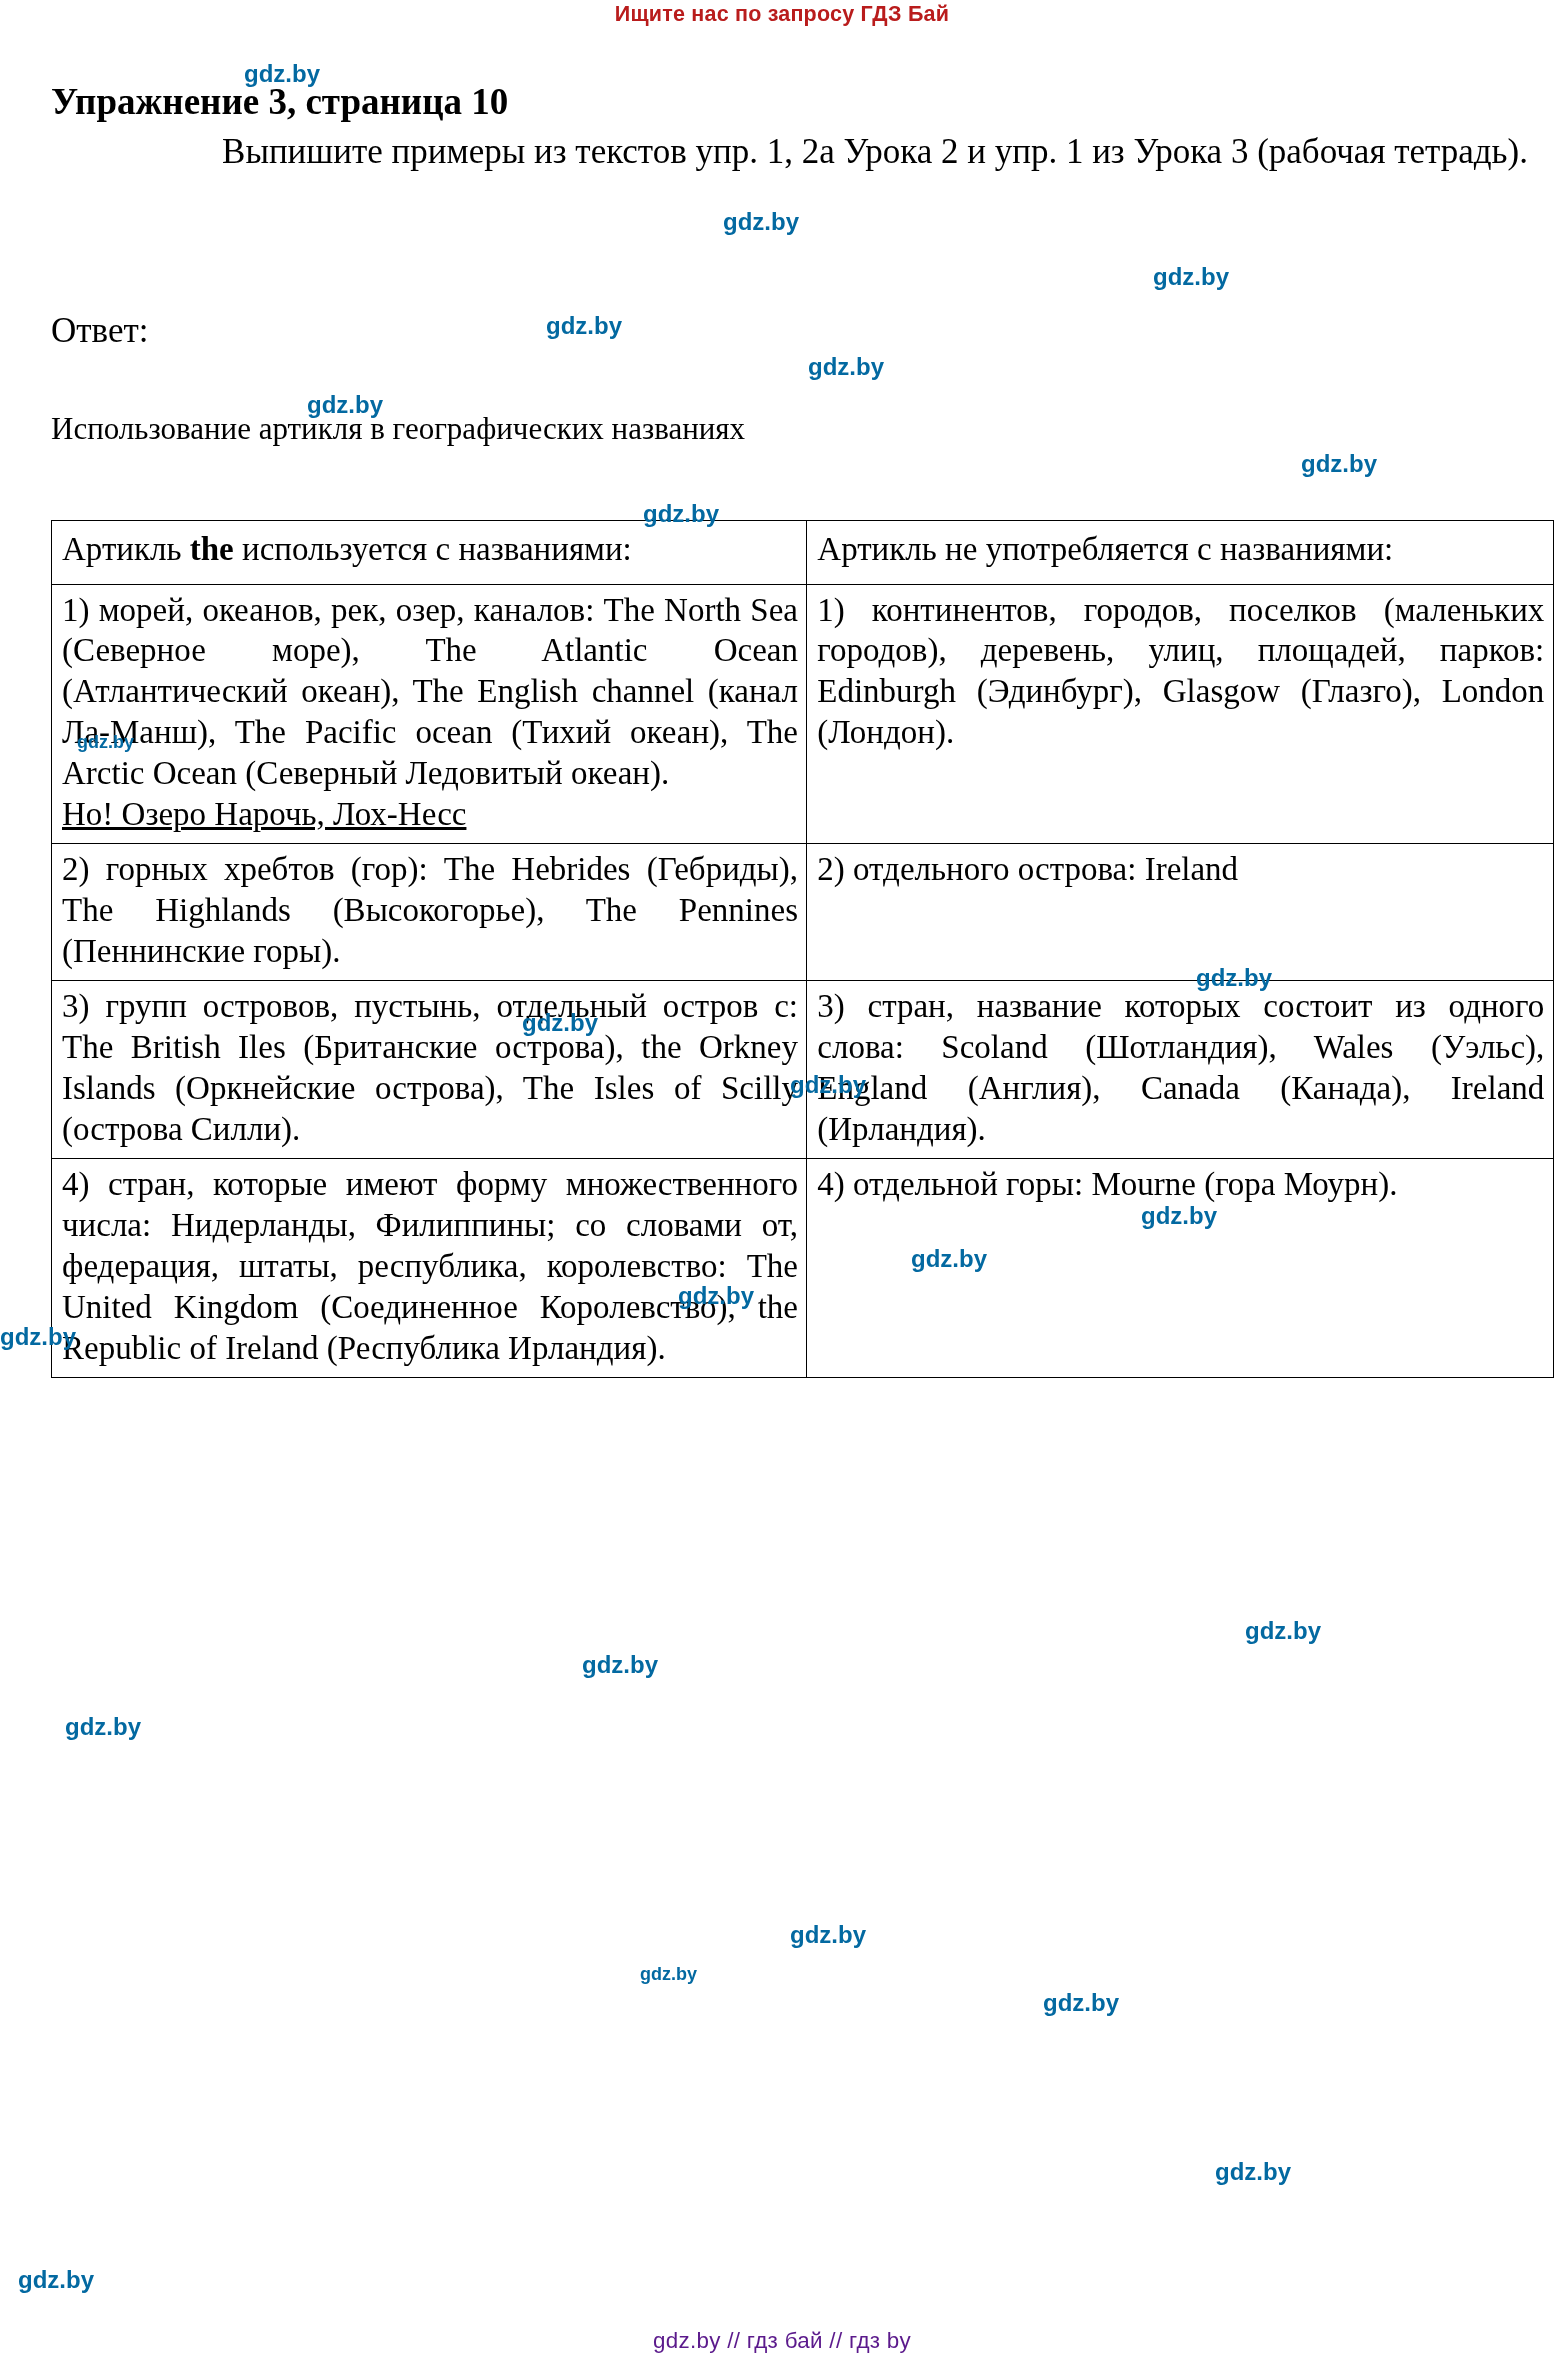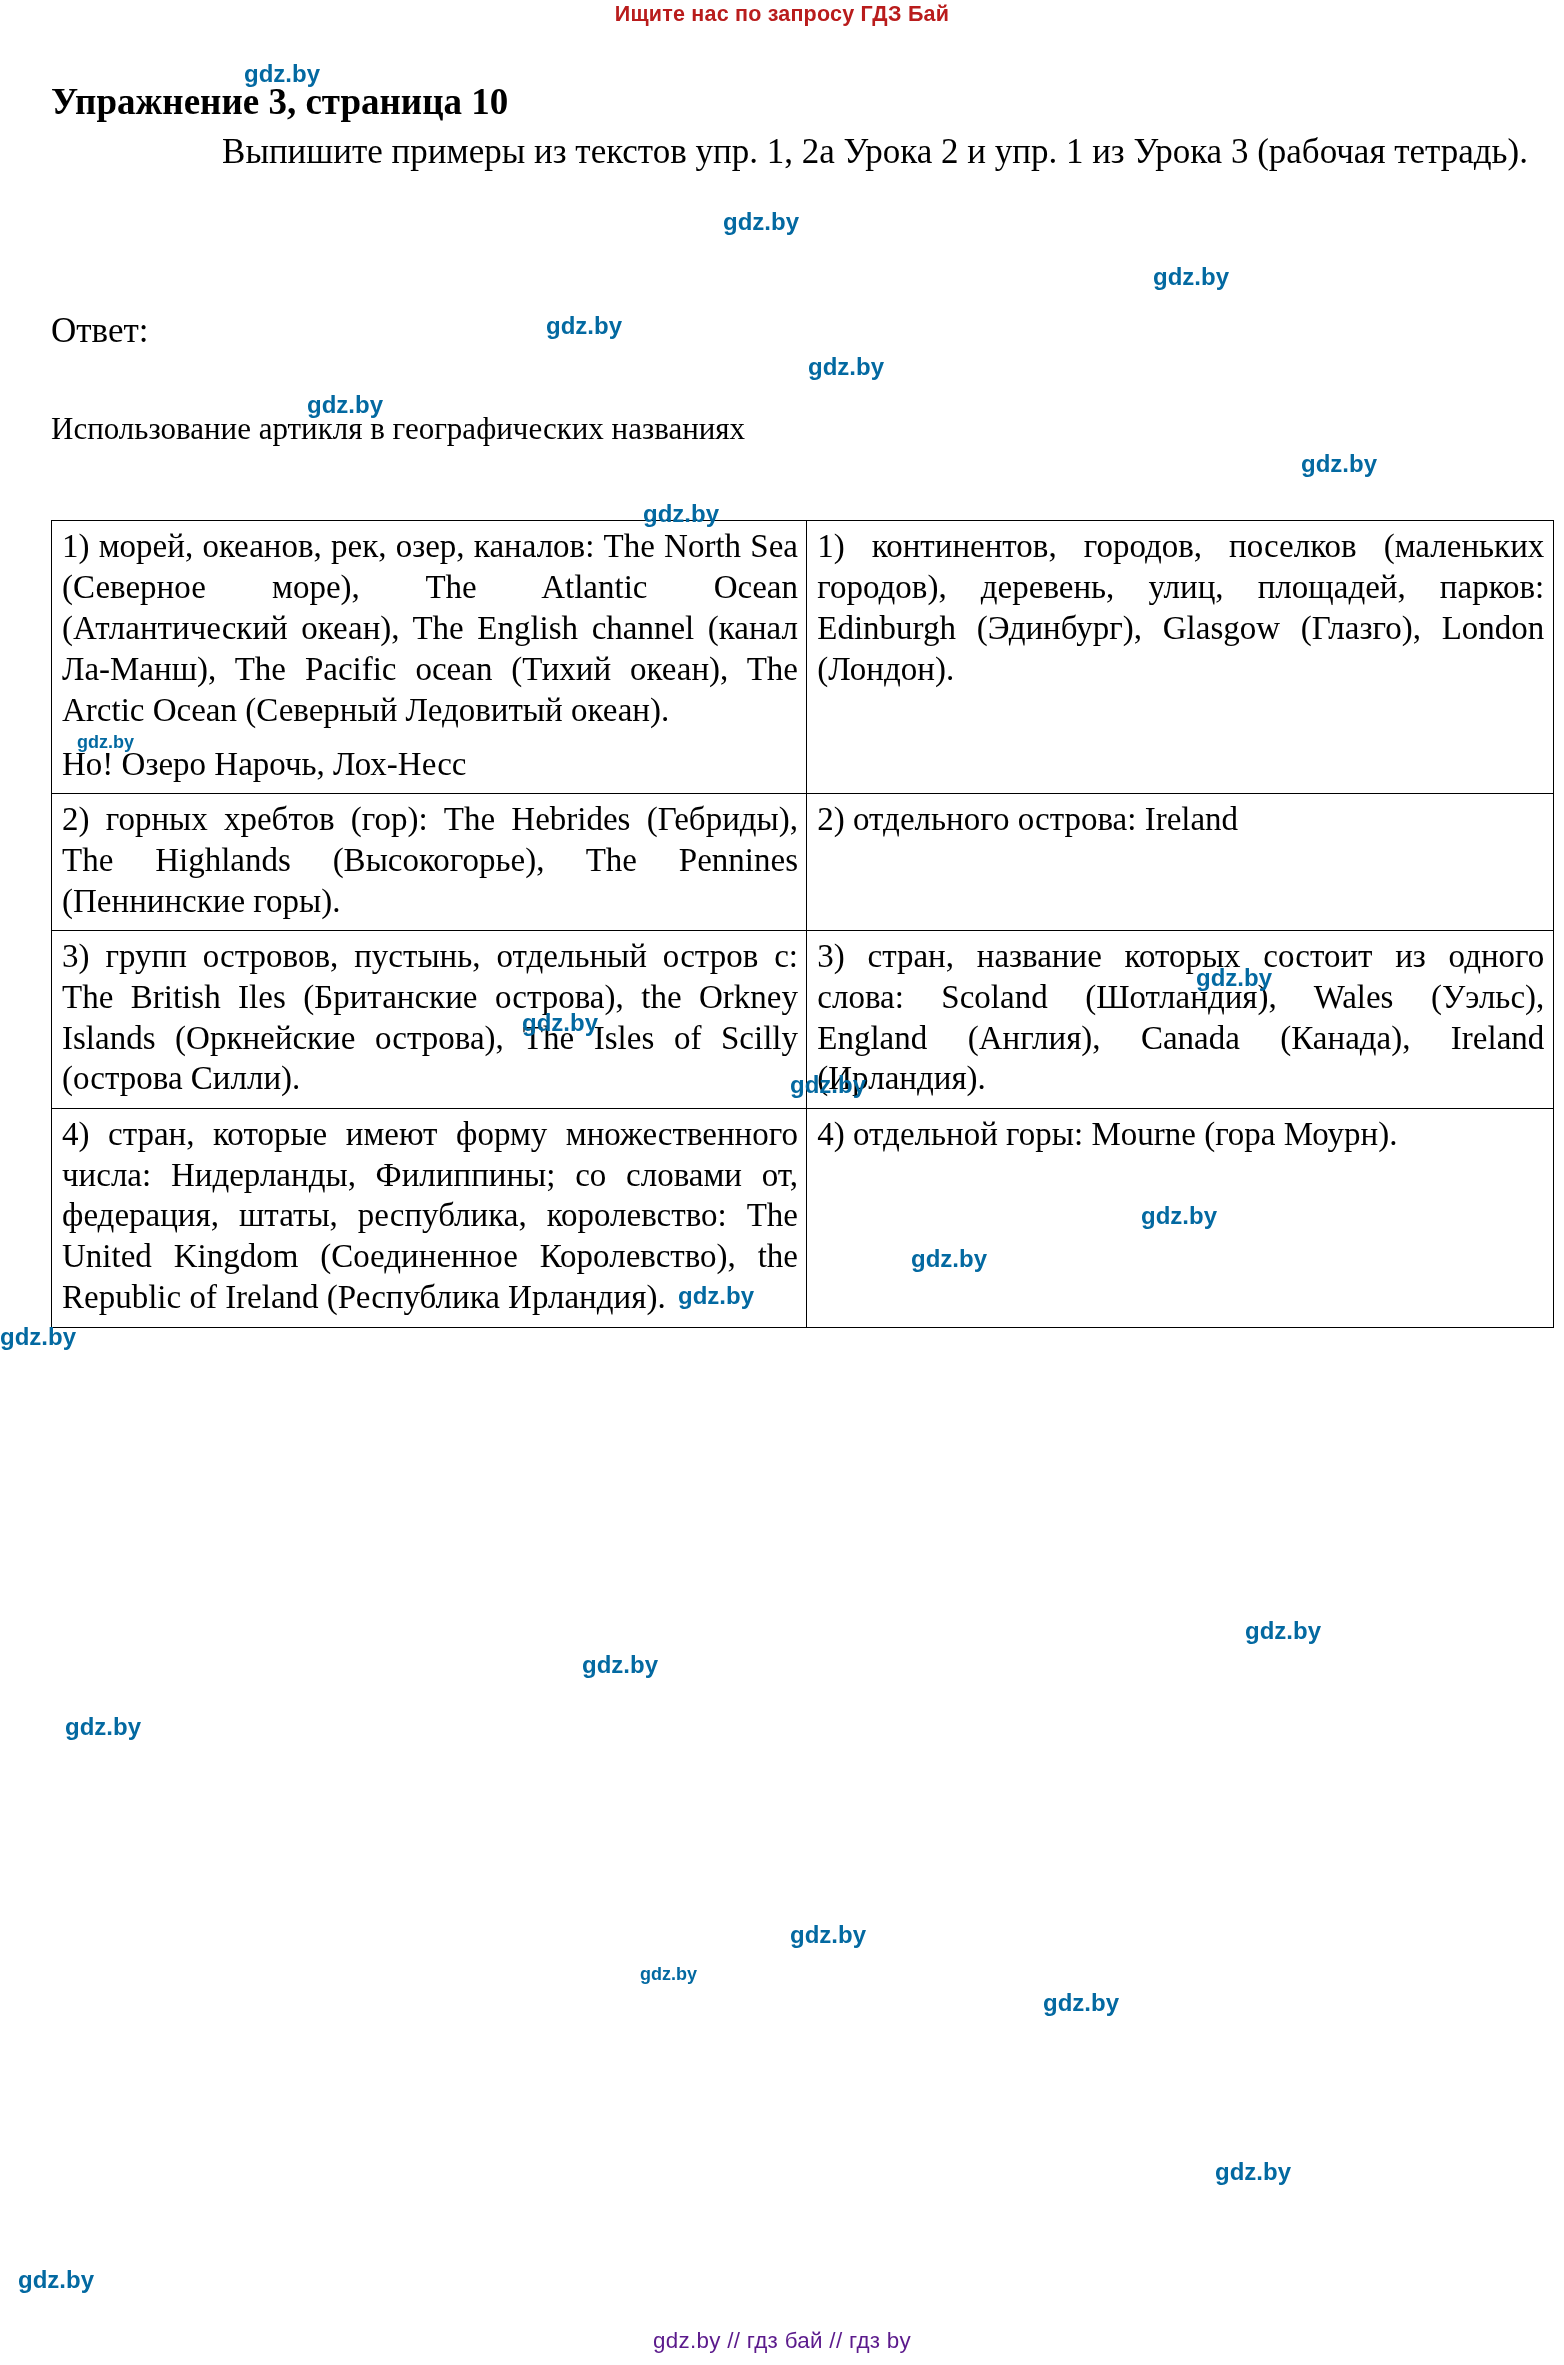--- a/index.html
+++ b/index.html
@@ -96,21 +96,21 @@
   }
   .rules-table td.col-left  { width: 736px; }
   .rules-table td.col-right { width: 727px; }
 
   .rules-table tr.header-row td {
     text-align: left;
     padding-top: 8.3px;
     padding-bottom: 13.3px;
   }
   .cell-p { margin: 0; }
-  .cell-p + .cell-p { margin-top: 13px; }
+  .cell-p + .cell-p { margin-top: 0; text-decoration: underline; }
   .nojust { text-align: left; }
 
   
   .footer-line {
     position: absolute;
     left: 0;
     top: 2328px;
     width: 1564px;
     text-align: center;
     font-family: Liberation Sans, sans-serif;
@@ -140,20 +140,28 @@
   <div class="ex-title">Упражнение 3, страница 10</div>
 
   <div class="ex-task">Выпишите примеры из текстов упр. 1, 2а Урока 2 и упр. 1 из Урока 3 (рабочая тетрадь).</div>
 
   <div class="answer-label">Ответ:</div>
 
   <div class="section-heading">Использование артикля в географических названиях</div>
 
   <table class="rules-table">
     <tbody>
+      <tr class="header-row">
+        <td class="col-left">
+          <span>Артикль </span><b>the</b><span> используется с названиями:</span>
+        </td>
+        <td class="col-right">
+          <span>Артикль не употребляется с названиями:</span>
+        </td>
+      </tr>
 
       <tr>
         <td class="col-left">
           <p class="cell-p">1) морей, океанов, рек, озер, каналов: The North Sea (Северное море), The Atlantic Ocean (Атлантический океан), The English channel (канал Ла-Манш), The Pacific ocean (Тихий океан), The Arctic Ocean (Северный Ледовитый океан).</p>
           <p class="cell-p nojust">Но! Озеро Нарочь, Лох-Несс</p>
         </td>
         <td class="col-right">
           <p class="cell-p">1) континентов, городов, поселков (маленьких городов), деревень, улиц, площадей, парков: Edinburgh (Эдинбург), Glasgow (Глазго), London (Лондон).</p>
         </td>
       </tr>

